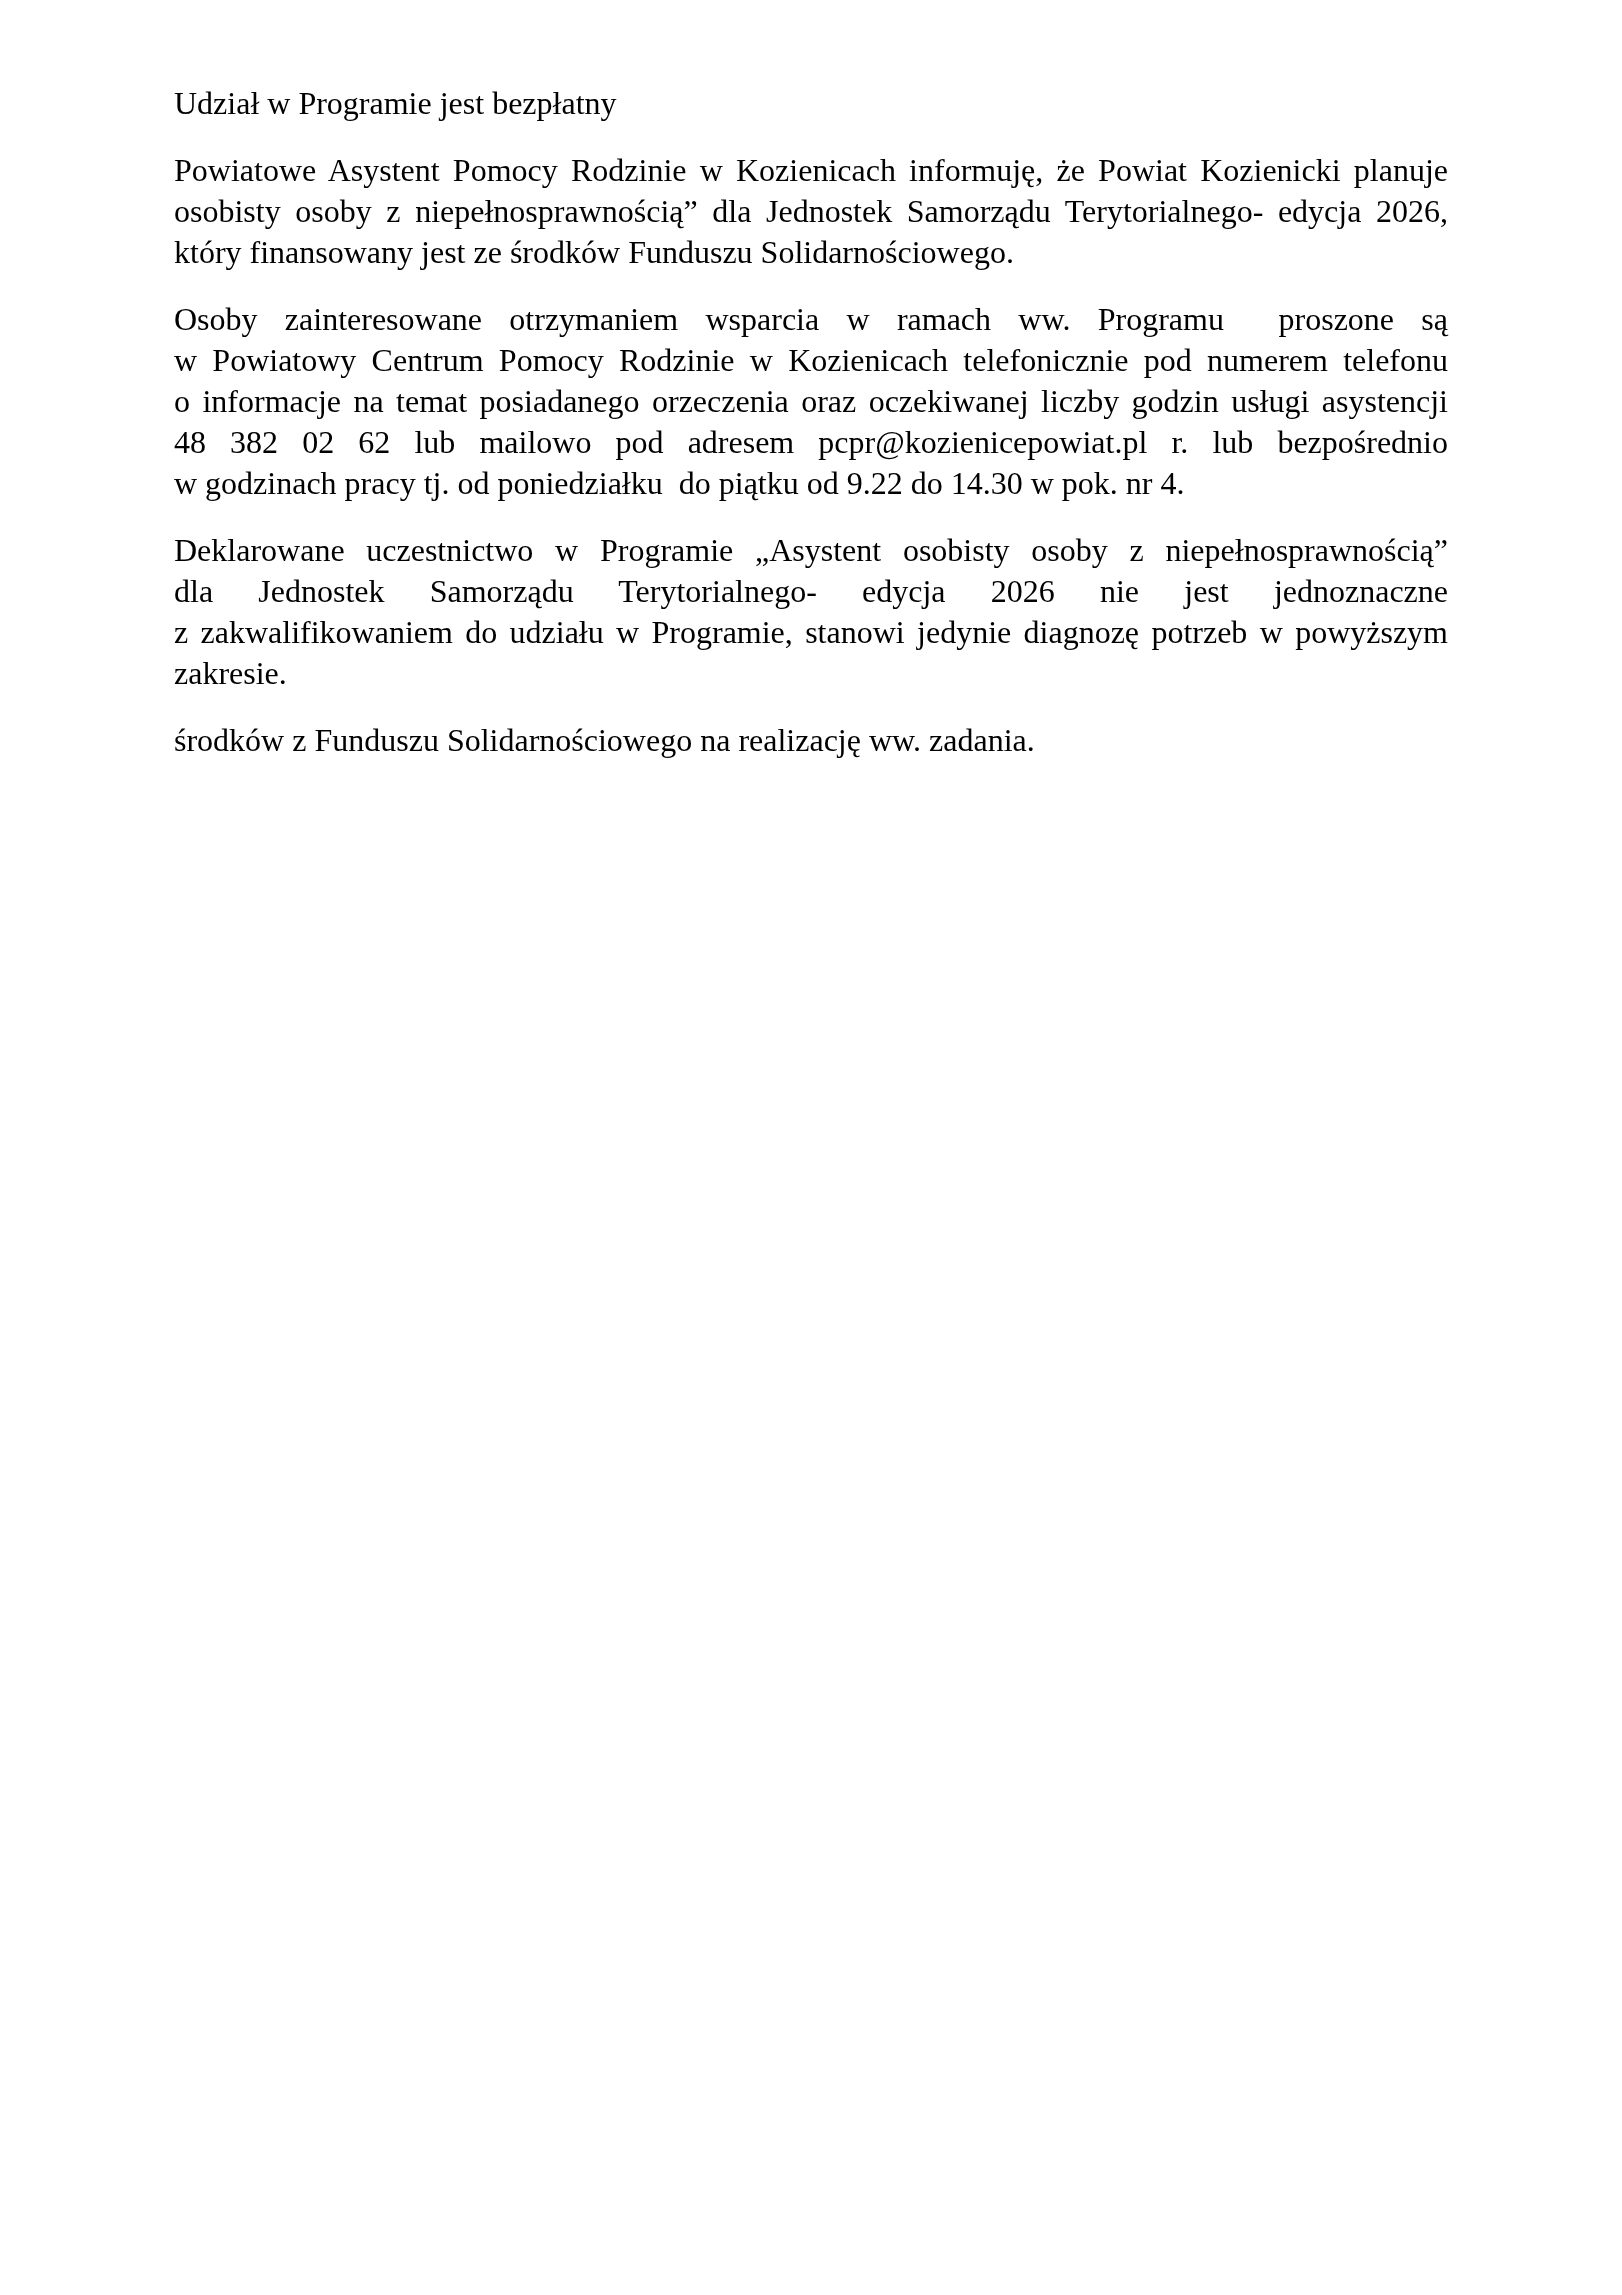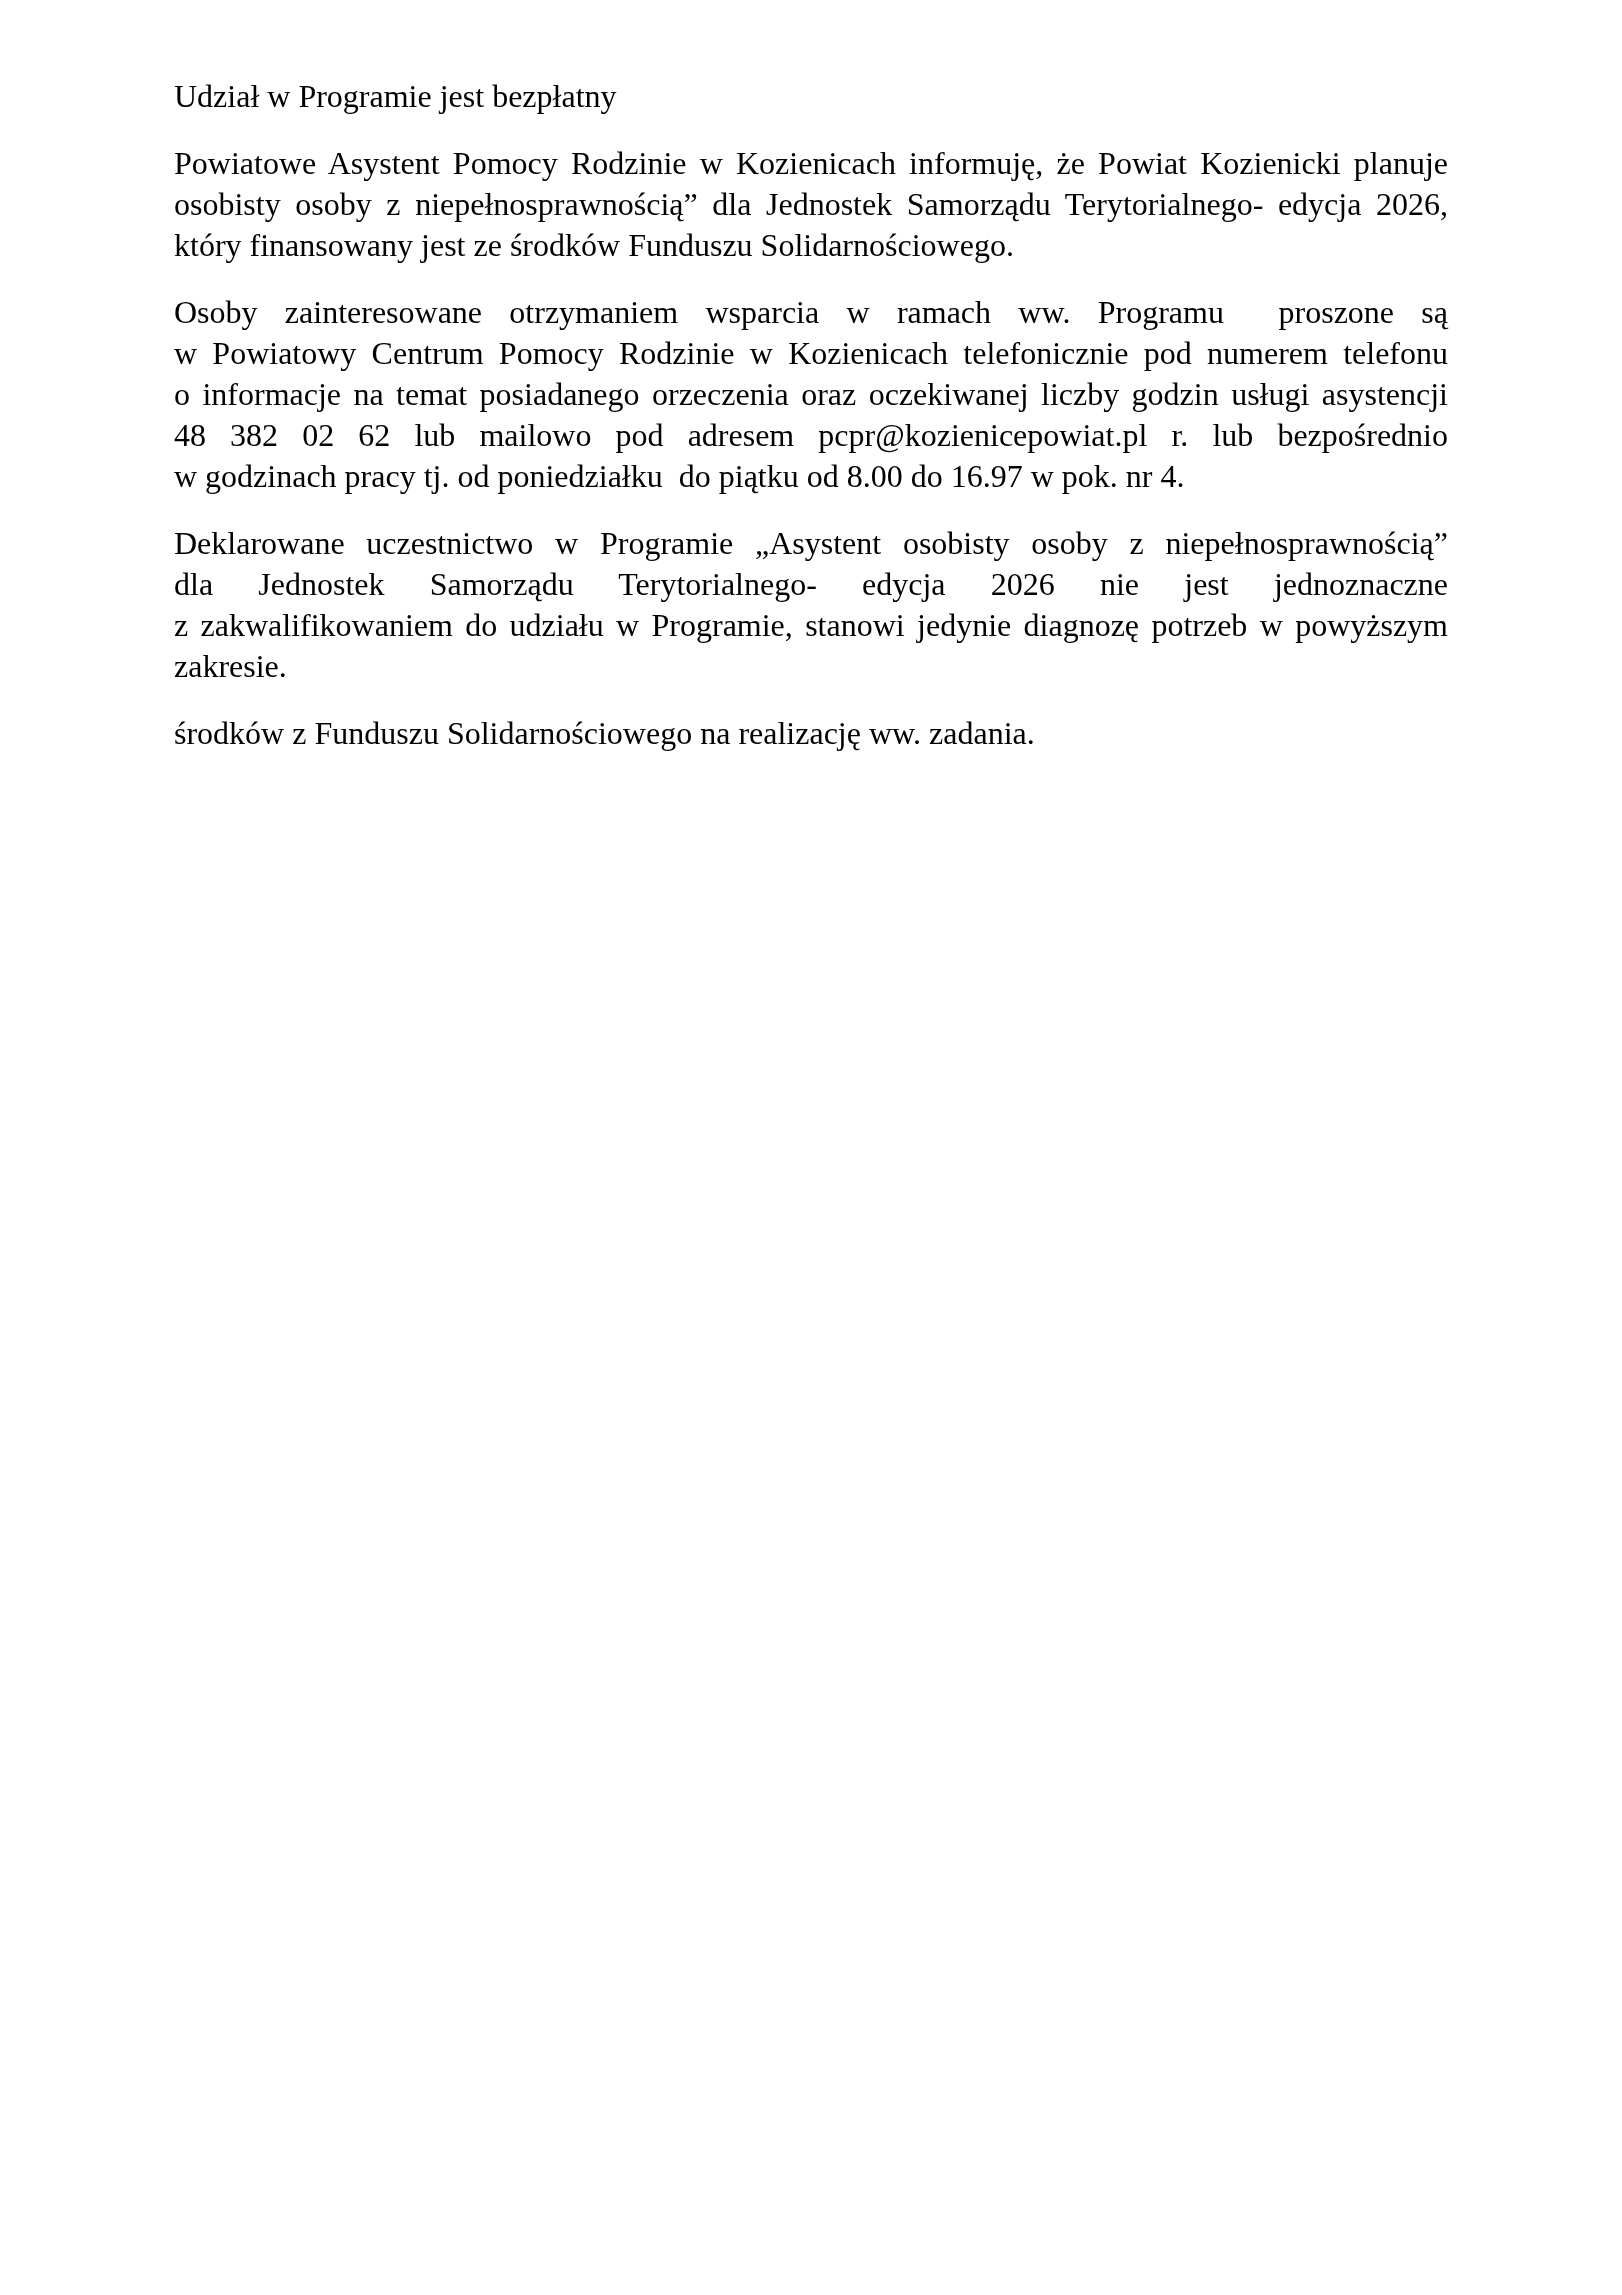--- a/index.html
+++ b/index.html
@@ -18,21 +18,21 @@
     position: absolute;
     left: 174px;
     top: 76px;
     width: 1274px;
     font-family: "Liberation Serif", serif;
     font-size: 32px;
     line-height: 41px;
     color: #000000;
   }
   .para {
-    margin: 0 0 26px 0;
+    margin: 7px 0 26px 0;
   }
   .line {
     text-align: justify;
     text-align-last: justify;
     white-space: pre-wrap;
   }
   .line.last {
     text-align-last: left;
   }
 </style>
@@ -50,21 +50,21 @@
       <div class="line">Powiatowe Asystent Pomocy Rodzinie w Kozienicach informuję, że Powiat Kozienicki planuje</div>
       <div class="line">osobisty osoby z niepełnosprawnością” dla Jednostek Samorządu Terytorialnego- edycja 2026,</div>
       <div class="line last">który finansowany jest ze środków Funduszu Solidarnościowego.</div>
     </div>
 
     <div class="para">
       <div class="line">Osoby zainteresowane otrzymaniem wsparcia w ramach ww. Programu  proszone są</div>
       <div class="line">w Powiatowy Centrum Pomocy Rodzinie w Kozienicach telefonicznie pod numerem telefonu</div>
       <div class="line">o informacje na temat posiadanego orzeczenia oraz oczekiwanej liczby godzin usługi asystencji</div>
       <div class="line">48&nbsp;382 02 62 lub mailowo pod adresem pcpr@kozienicepowiat.pl r. lub bezpośrednio</div>
-      <div class="line last">w godzinach pracy tj. od poniedziałku  do piątku od 8.00 do 16.97 w pok. nr 4.</div>
+      <div class="line last">w godzinach pracy tj. od poniedziałku  do piątku od 9.22 do 14.30 w pok. nr 4.</div>
     </div>
 
     <div class="para">
       <div class="line">Deklarowane uczestnictwo w Programie „Asystent osobisty osoby z niepełnosprawnością”</div>
       <div class="line">dla Jednostek Samorządu Terytorialnego- edycja 2026 nie jest jednoznaczne</div>
       <div class="line">z zakwalifikowaniem do udziału w Programie, stanowi jedynie diagnozę potrzeb w powyższym</div>
       <div class="line last">zakresie.</div>
     </div>
 
     <div class="para">

